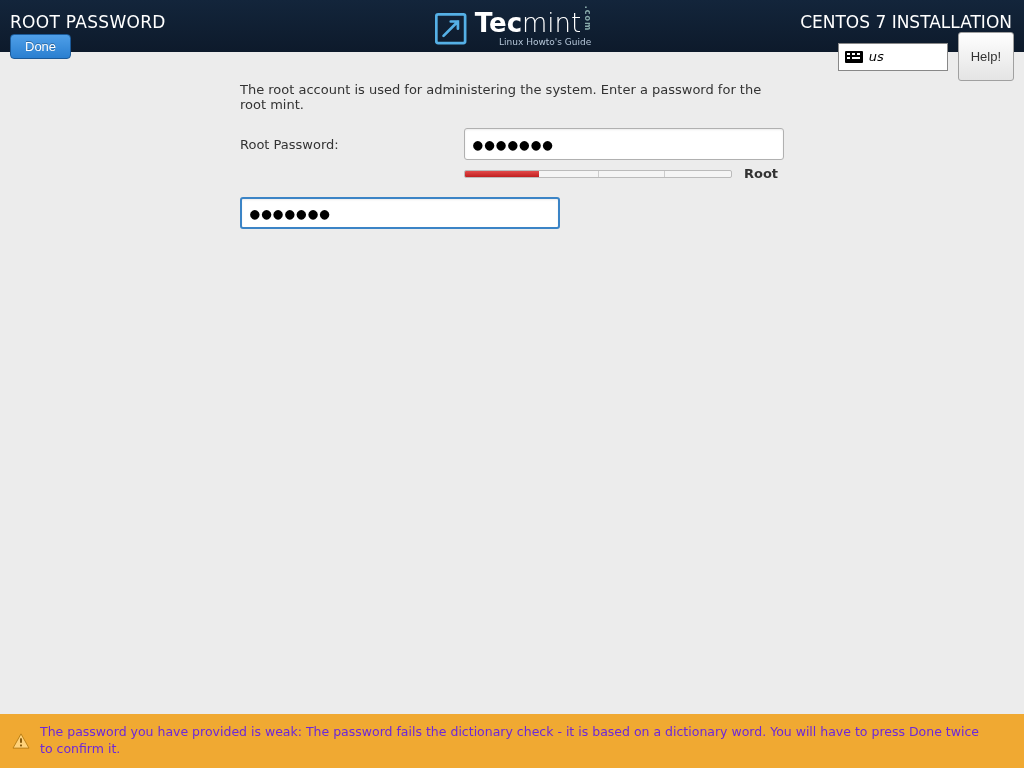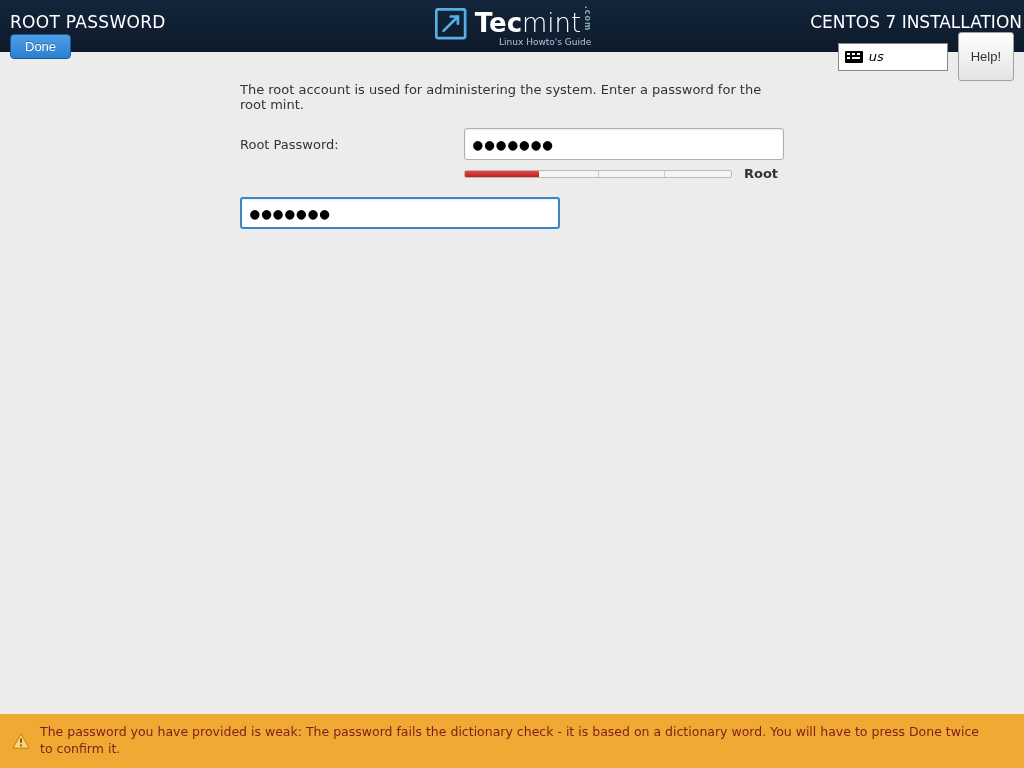--- a/index.html
+++ b/index.html
@@ -37,41 +37,41 @@
       font-size: 13px;
       cursor: pointer;
       text-shadow: 0 -1px 0 rgba(0,0,0,0.3);
     }
     .logo {
       position: absolute;
       left: 50%;
       top: 50%;
       transform: translate(-50%, -50%);
       display: flex;
-      align-items: flex-start;
+      align-items: flex-end;
       color: #fff;
     }
     .logo-icon {
       width: 36px;
       height: 36px;
       margin-right: 6px;
     }
     .logo-text {
       display: flex;
       flex-direction: column;
       line-height: 1;
     }
     .logo-main { font-size: 26px; font-weight: 700; display: flex; align-items: baseline; }
     .logo-thin { font-weight: 300; }
     .logo-com { font-size: 8px; writing-mode: vertical-rl; color:#8aa; margin-left:2px; letter-spacing:1px;}
     .logo-sub { font-size: 9px; color: #b5c6d8; margin-top: 2px; text-align: right; }
     .header-right-title {
       position: absolute;
       top: 12px;
-      right: 2px;
+      right: 12px;
       font-size: 17px;
       font-weight: 400;
     }
     .header-right-row {
       position: absolute;
       top: 32px;
       right: 10px;
       display: flex;
       gap: 10px;
       align-items: center;
@@ -189,21 +189,21 @@
       font-size: 13px;
     }
     .footer {
       position: absolute;
       left: 0; right: 0; bottom: 0;
       height: 54px;
       background: #f0a932;
       display: flex;
       align-items: center;
       padding: 0 14px 0 40px;
-      color: #7f1d1d;
+      color: #6d28d9;
       font-size: 12.5px;
       line-height: 1.35;
     }
     .warn-icon {
       position: absolute;
       left: 12px;
       top: 50%;
       transform: translateY(-50%);
       width: 18px; height: 16px;
     }

